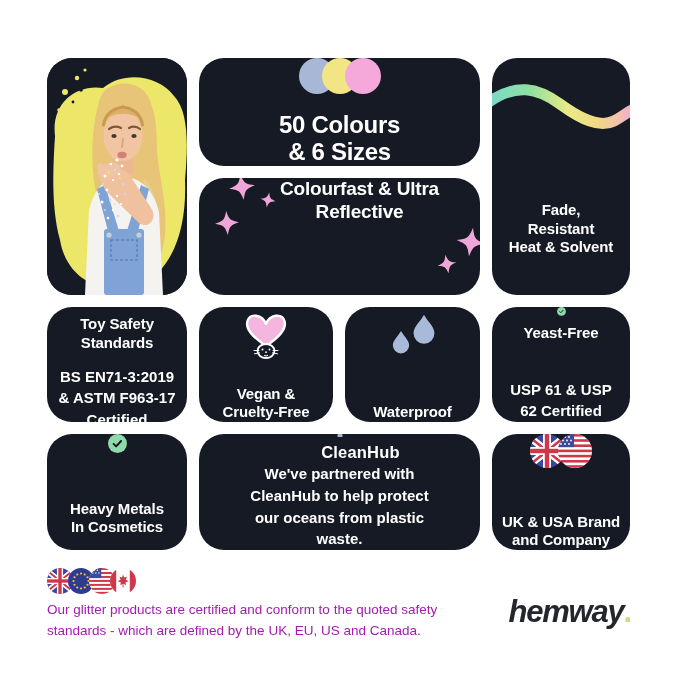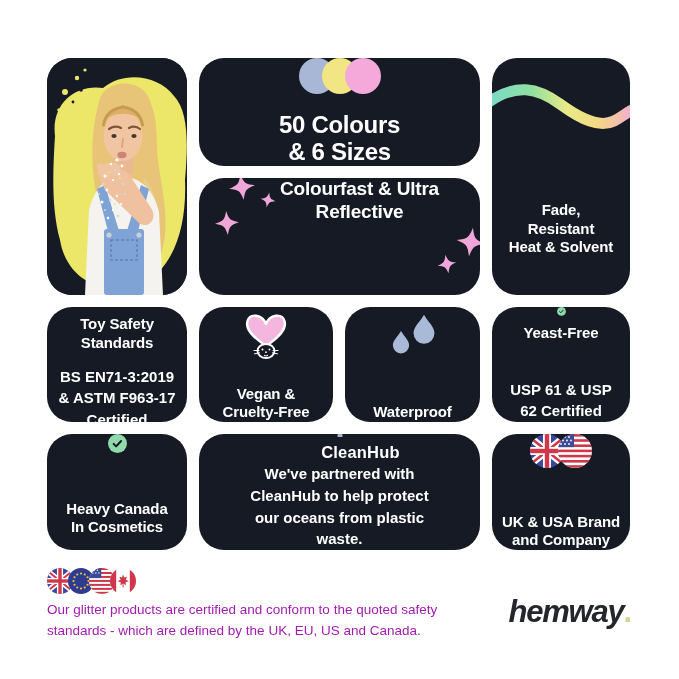--- a/index.html
+++ b/index.html
@@ -244,21 +244,21 @@
       </svg>
       <div class="card-title" style="margin-bottom:36px;">Yeast-Free</div>
       <div class="card-sub">USP 61 &amp; USP 62 Certified</div>
     </div>
 
     <div class="card heavy">
       <svg class="icon-gap" width="19" height="19" viewBox="0 0 19 19">
         <circle cx="9.5" cy="9.5" r="9.5" fill="#8fd9ab"></circle>
         <path d="M5.6 9.9 l2.5 2.5 5-5.4" stroke="#151a24" stroke-width="2" fill="none" stroke-linecap="round" stroke-linejoin="round"></path>
       </svg>
-      <div class="card-title title-gap">Heavy Canada In Cosmetics</div>
+      <div class="card-title title-gap">Heavy Metals In Cosmetics</div>
     </div>
 
     <div class="card clean">
       <svg width="46" height="30" viewBox="0 0 46 30">
         <rect x="1" y="1" width="44" height="28" rx="5" fill="#97a9c9"></rect>
         <g fill="none" stroke="#ffffff" stroke-width="2.4" stroke-linecap="round">
           <path d="M6,19 C8,12 13,11 15,15 C16,17.5 13.5,19.5 11.5,18"></path>
           <path d="M18,19 C20,12 25,11 27,15 C28,17.5 25.5,19.5 23.5,18"></path>
           <path d="M30,19 C32,12 37,11 39,15 C40,17.5 37.5,19.5 35.5,18"></path>
         </g>

